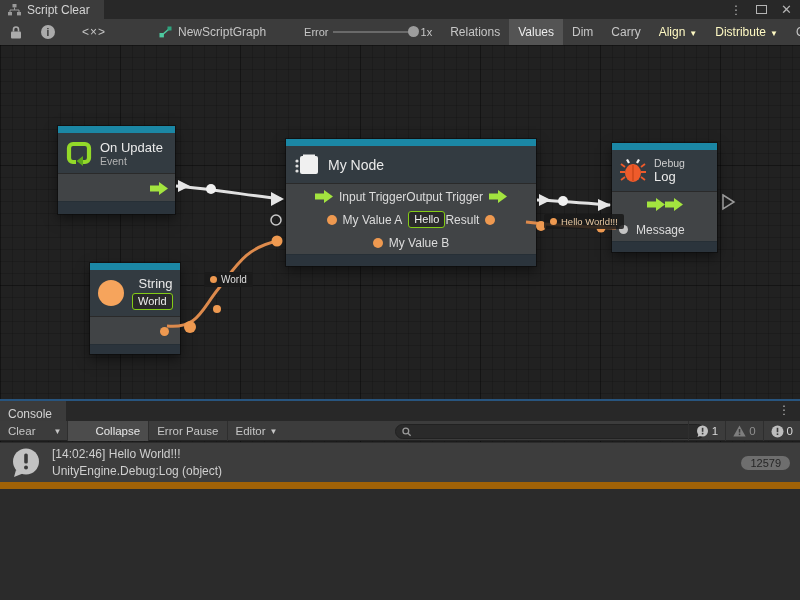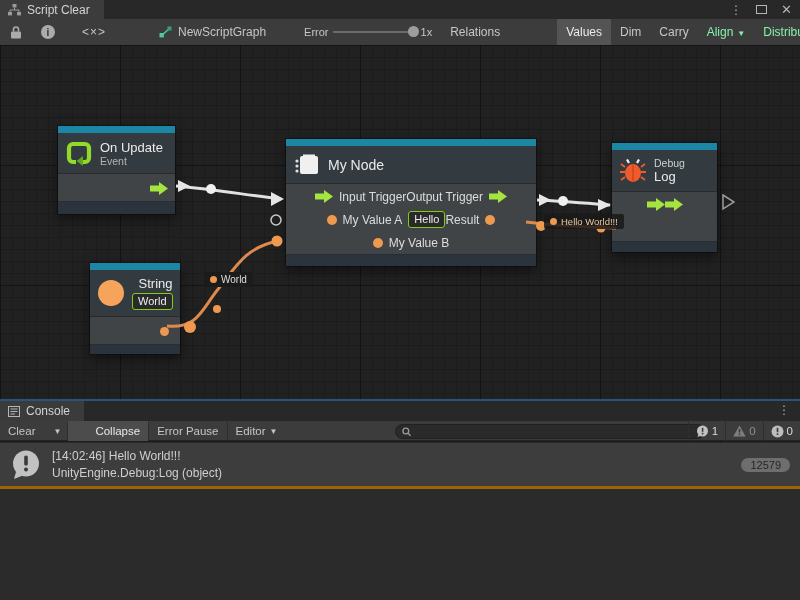--- a/index.html
+++ b/index.html
@@ -11,22 +11,22 @@
   .tab { position:absolute; left:0; top:0; height:19px; background:#3c3c3c; display:flex;
          align-items:center; padding:0 14px 0 8px; gap:6px; color:#d4d4d4; font-size:12px; }
   .winctrl { position:absolute; top:0; height:19px; display:flex; align-items:center; gap:14px;
              right:8px; color:#b4b4b4; font-size:13px; }
   .winctrl .dots { font-size:12px; letter-spacing:0; }
   .maxbox { width:11px; height:9px; border:1.5px solid #b4b4b4; }
 
   .toolbar { position:absolute; left:0; top:19px; width:800px; height:26px; background:#3c3c3c;
              display:flex; align-items:center; color:#c6c6c6; font-size:12px; }
   .tbtn { height:26px; display:flex; align-items:center; padding:0 9px; cursor:default; white-space:nowrap; }
-  .tbtn.sel { background:#545454; color:#ececec;margin-left:48px; }
-  .tbtn.dis { color:#86efac; }
+  .tbtn.sel { background:#545454; color:#ececec; }
+  .tbtn.dis { color:#fef9c3; }
   .tsep { width:1px; height:26px; background:#2e2e2e; }
   .caret { font-size:8px; margin-left:4px; transform:translateY(1px); }
   .caret::after { content:"▼"; }
   .infoicon { width:14px; height:14px; border-radius:50%; background:#ababab; color:#333;
               font-size:10px; font-weight:bold; display:flex; align-items:center; justify-content:center; }
   .zoomtrack { width:84px; height:2px; background:#6a6a6a; margin:0 4px; position:relative; }
   .zoomhandle { position:absolute; right:-2px; top:-5px; width:11px; height:11px; border-radius:50%; background:#9d9d9d; }
 
   
   .canvas { position:absolute; left:0; top:45px; width:800px; height:435px; background-color:#212121;
@@ -54,35 +54,35 @@
 
   svg.wires { position:absolute; left:0; top:0; width:800px; height:354px; pointer-events:none; }
   .wirebadge { position:absolute; background:#1b1b1b; border-radius:2px; display:flex; align-items:center;
                gap:4px; padding:2px 6px; color:#dedede; }
   .wirebadge .dot { width:7px; height:7px; }
 
   
   .focusline { position:absolute; left:0; top:399px; width:800px; height:2px; background:#28557f; }
   .ctabbar { position:absolute; left:0; top:401px; width:800px; height:20px; background:#282828; }
   .ctab { position:absolute; left:0; top:0; height:20px; background:#3b3b3b; display:flex; align-items:center;
-          gap:6px; padding:0 14px 0 8px; color:#d2d2d2; font-size:12px; }
+          gap:6px; padding:0 14px 0 8px; color:#d2d2d2; font-size:12px;flex-direction:column; }
   .ctoolbar { position:absolute; left:0; top:421px; width:800px; height:20px; background:#3c3c3c;
               border-bottom:1px solid #232323; display:flex; align-items:center; color:#c6c6c6; font-size:11.5px; }
   .cbtn { height:20px; display:flex; align-items:center; padding:0 8px; white-space:nowrap; }
   .cbtn.sel { background:#4c4c4c; color:#e8e8e8;padding-left:27px; }
   .csep { width:1px; height:20px; background:#2e2e2e; }
   .search { position:absolute; left:395px; top:3px; width:310px; height:15px; background:#2a2a2a;
             border:1px solid #212121; border-radius:8px; display:flex; align-items:center; padding:0 6px; gap:4px; }
   .search input { background:transparent; border:none; outline:none; color:#ddd; font-size:11px; width:100%; }
   .badge { display:flex; align-items:center; gap:3px; padding:0 7px; height:20px; font-size:11.5px; color:#d9d9d9; }
   .badge.dim { color:#8f8f8f; }
 
   .clist { position:absolute; left:0; top:442px; width:800px; height:158px; background:#2b2b2b; }
   .centry { position:absolute; left:0; top:1px; width:800px; height:46px; background:#3d3d3d;
-            border-bottom:3px solid #a16207; display:flex; align-items:center; padding:0 10px; gap:10px; }
+            border-bottom:7px solid #a16207; display:flex; align-items:center; padding:0 10px; gap:10px; }
   .clines { flex:1; color:#cfcfcf; font-size:12px; line-height:17px; }
   .pill { background:#6e6e6e; color:#262626; font-size:11px; padding:1px 9px; border-radius:9px; }
 
   .stack { display:flex; flex-direction:column; justify-content:center; }
 </style>
 </head>
 <body>
 
 <div class="tabbar">
   <div class="tab">
@@ -256,20 +256,24 @@
     </div>
     <div class="nbody" style="height:50px;">
       <div class="prow" style="height:25px;">
         <svg width="18" height="13" viewBox="0 0 18 13">
           <polygon points="0,3.5 9,3.5 9,0 18,6.5 9,13 9,9.5 0,9.5" fill="#a3e43f"></polygon>
         </svg>
         <svg width="18" height="13" viewBox="0 0 18 13">
           <polygon points="0,3.5 9,3.5 9,0 18,6.5 9,13 9,9.5 0,9.5" fill="#a3e43f"></polygon>
         </svg>
       </div>
+      <div class="prow" style="height:25px; justify-content:flex-start; gap:8px;">
+        <span class="graydot"></span>
+        <span class="plabel">Message</span>
+      </div>
     </div>
     <div class="nfoot" style="height:11px;"></div>
   </div>
 
   <svg class="wires">
 
     <path d="M 176,141 C 212,144 246,150 281,154" stroke="#e2e2e2" stroke-width="3" fill="none"></path>
     <polygon points="178,135 190,141 178,147" fill="#e6e6e6"></polygon>
     <circle cx="211" cy="144" r="5" fill="#f0f0f0"></circle>
     <polygon points="271,147 284,154 271,161" fill="#e6e6e6"></polygon>

